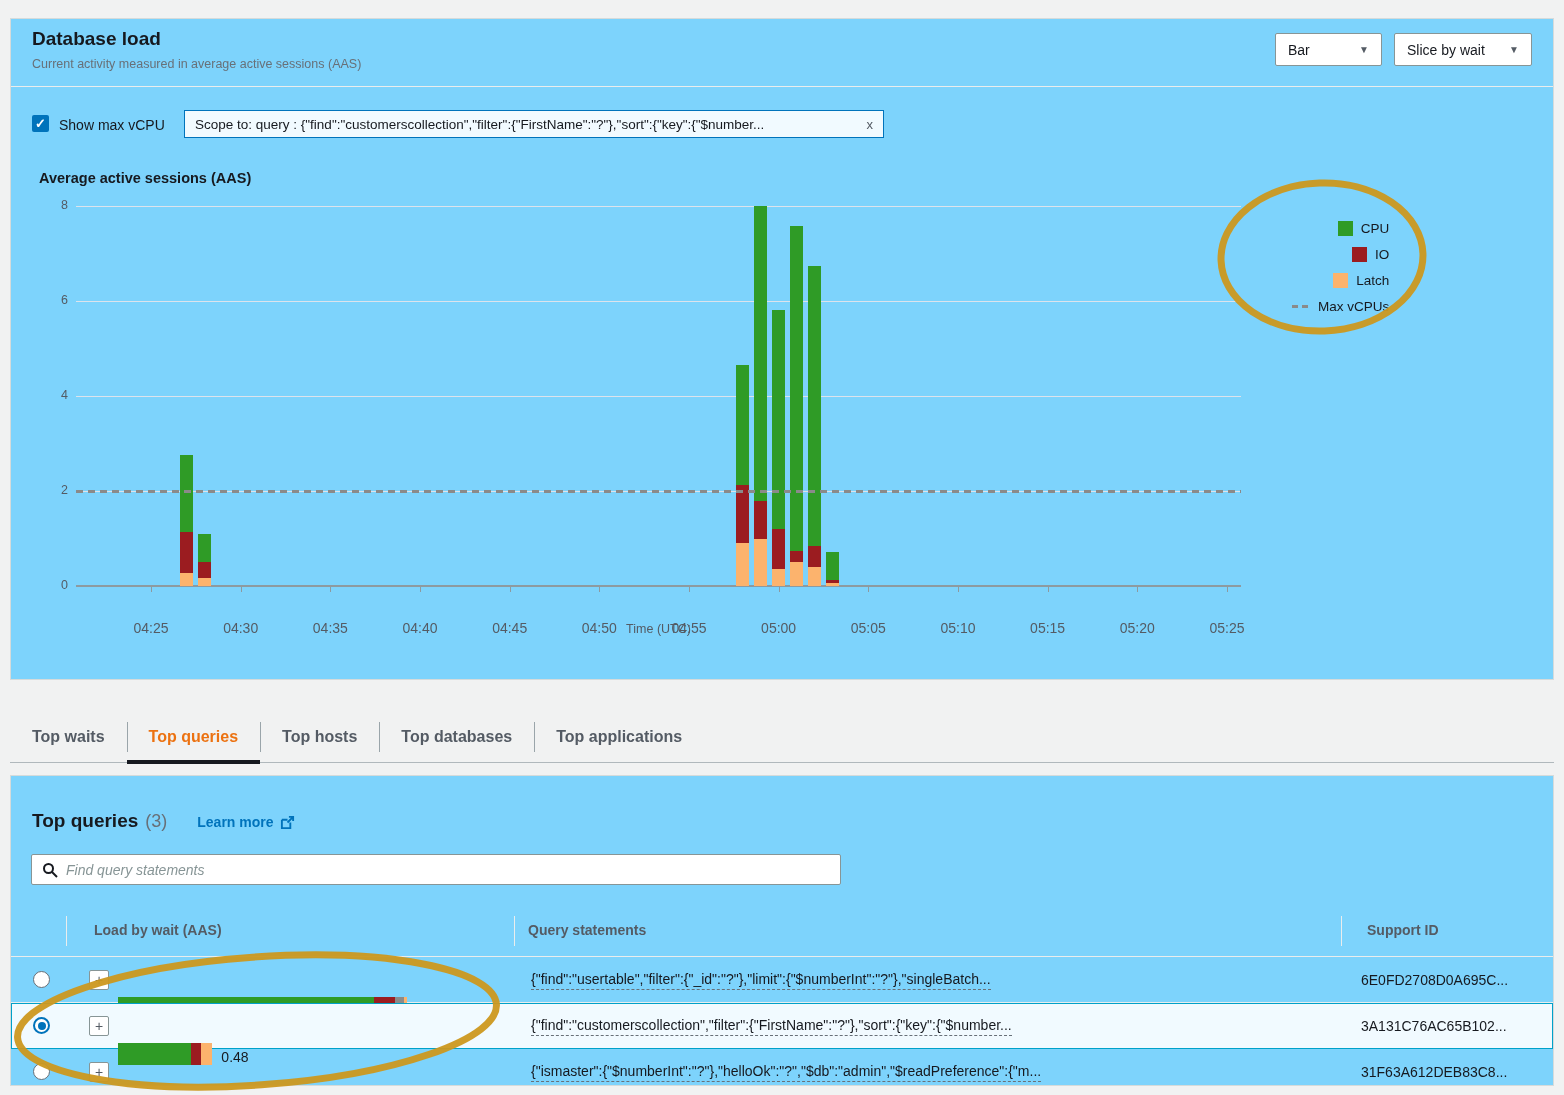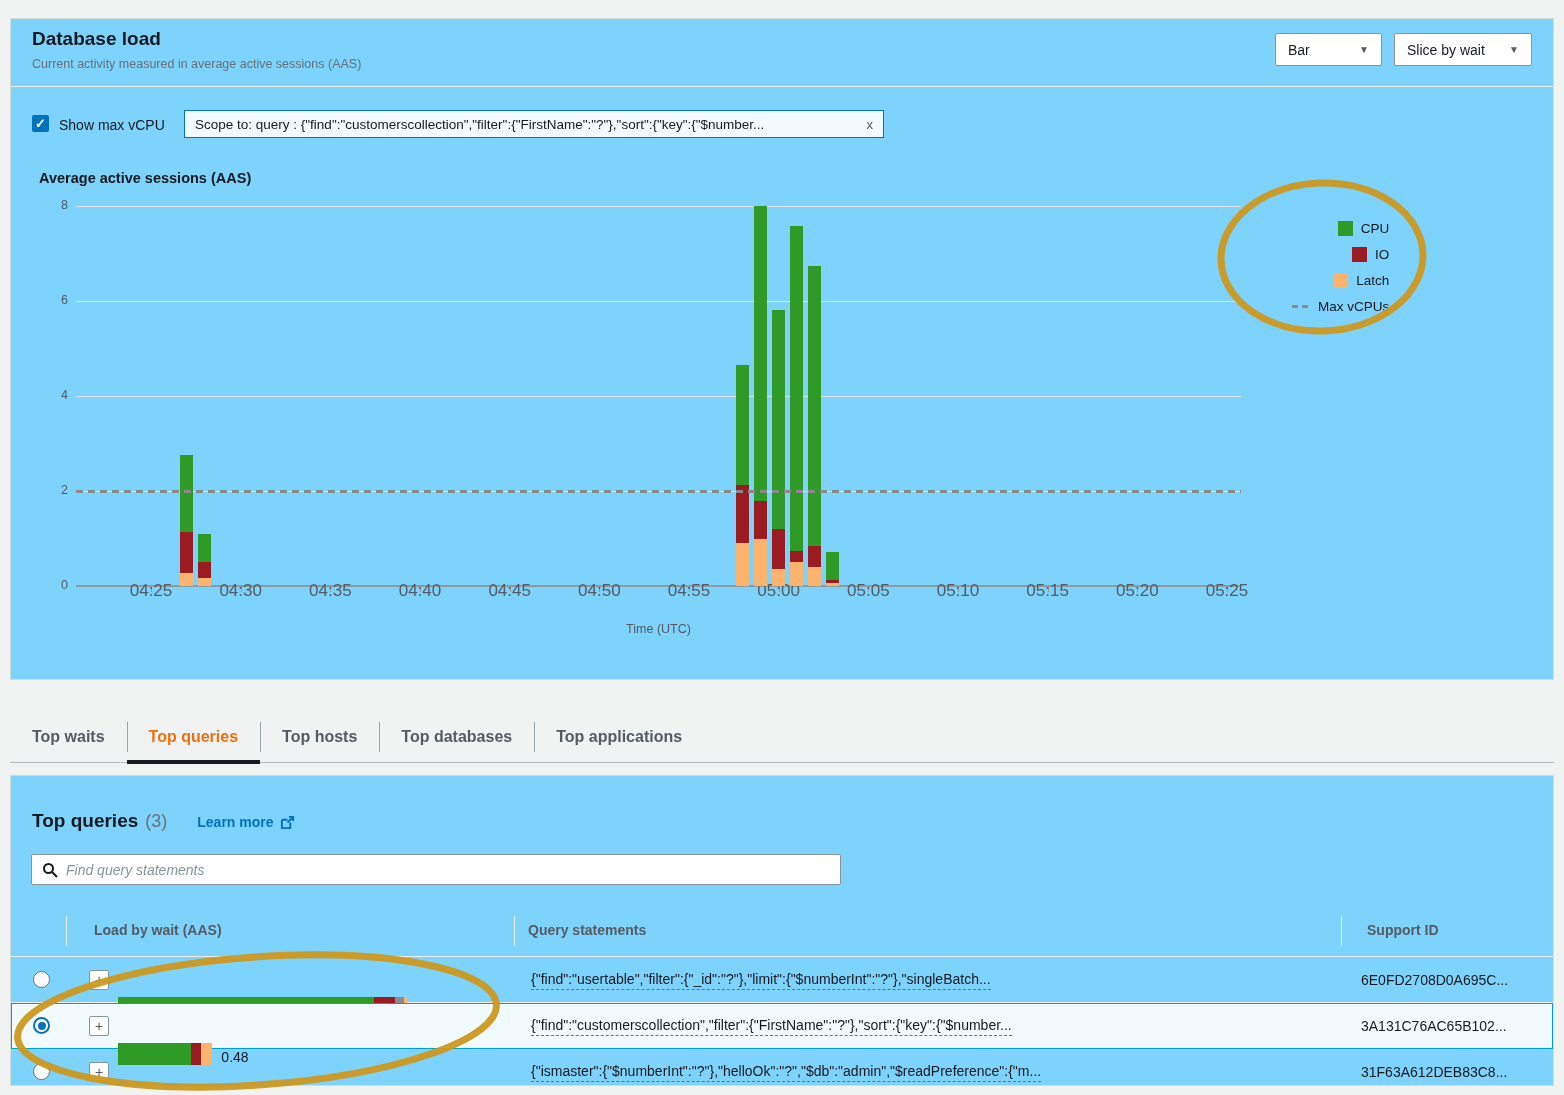--- a/index.html
+++ b/index.html
@@ -43,21 +43,21 @@
     font-size:13.5px; white-space:nowrap; overflow:hidden;
   }
   .scope-text { flex:1 1 auto; overflow:hidden; }
   .scope-close { flex:0 0 auto; margin-left:10px; color:#545b64; cursor:pointer; font-size:13px; }
   .chart-title { position:absolute; left:28px; top:151px; font-size:14.5px; font-weight:bold; }
   #plot { position:absolute; left:65px; top:187px; width:1165px; height:380px; }
   .gridline { position:absolute; left:0; width:100%; height:1px; background:#dde3ec; }
   .baseline { position:absolute; left:0; width:100%; height:2px; background:#8d9aa0; }
   .ylabel { position:absolute; left:-42px; width:34px; text-align:right; font-size:12.5px; color:#545b64; }
   .xtickmark { position:absolute; width:1px; height:6px; top:380px; background:#8d9aa0; }
-  .xlabel { position:absolute; top:375px; transform:translateX(-50%); font-size:17px; color:#545b64; white-space:nowrap; }
+  .xlabel { position:absolute; top:414px; transform:translateX(-50%); font-size:14px; color:#545b64; white-space:nowrap; }
   .axis-title { position:absolute; left:0; top:416px; width:1165px; text-align:center; font-size:12.5px; color:#545b64; }
   .bar-seg { position:absolute; }
   .maxline {
     position:absolute; left:0; width:100%; height:3px; top:284px;
     background:repeating-linear-gradient(90deg,#8a8a8a 0 7px,transparent 7px 12px);
   }
   #legend { position:absolute; left:1281px; top:196px; }
   .legend-item { display:flex; align-items:center; height:26px; font-size:13.5px;justify-content:flex-end; }
   .legend-swatch { width:15px; height:15px; margin-right:8px; flex:0 0 auto; }
   .legend-dash {

